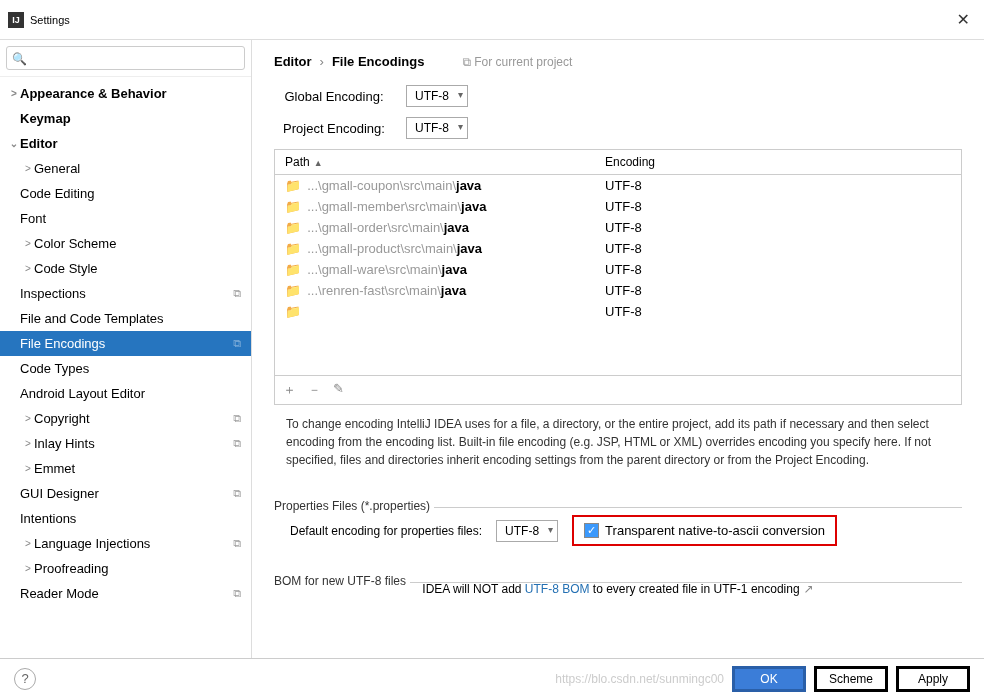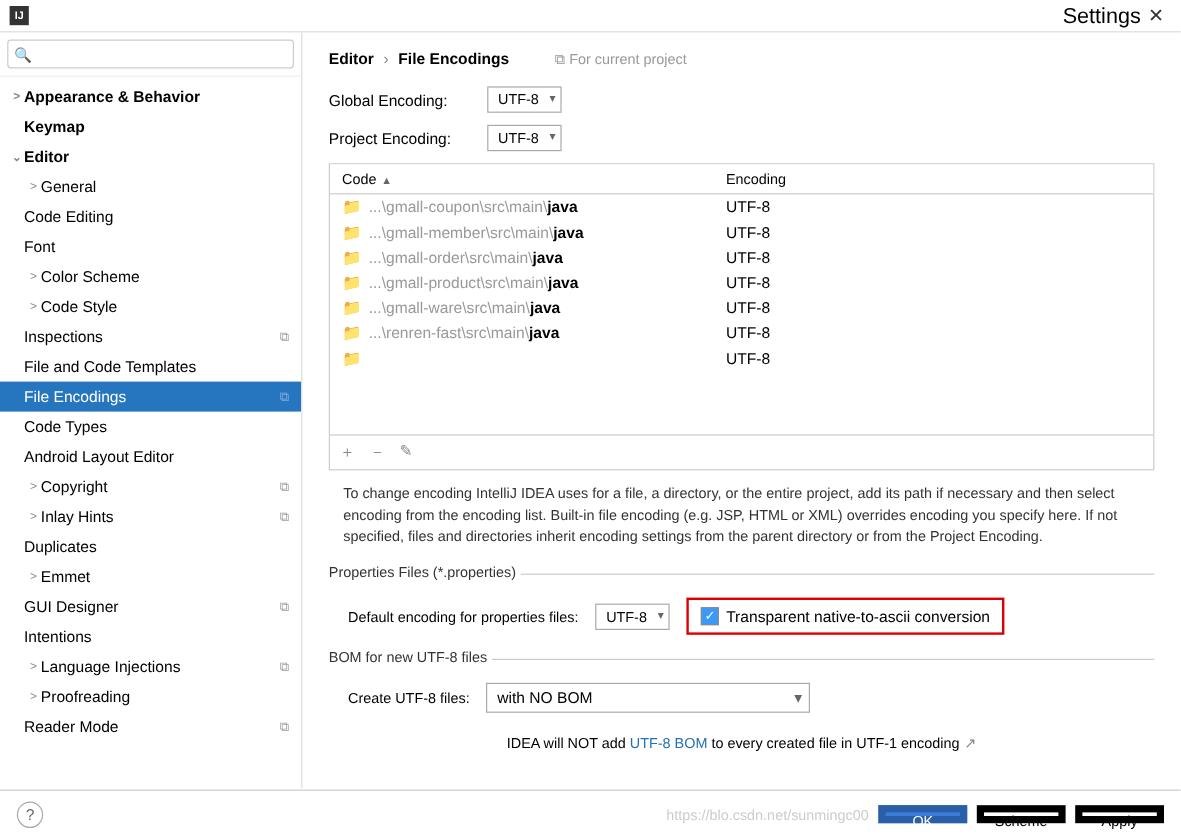--- a/index.html
+++ b/index.html
@@ -1,20 +1,20 @@
 <!DOCTYPE html>
 <html><head>
 <meta charset="utf-8">
 <style>
 * { box-sizing: border-box; margin: 0; padding: 0; font-family: "Segoe UI", Arial, sans-serif; }
 body { background: #fff; font-size: 13px; color: #000; width: 984px; height: 698px; overflow: hidden; position: relative; }
 
-.titlebar { height: 27px; display: flex; align-items: center; padding: 0 8px; border-bottom: 1px solid #ddd; }
+.titlebar { height: 40px; display: flex; align-items: center; padding: 0 8px; border-bottom: 1px solid #ddd; }
 .titlebar .icon { width: 16px; height: 16px; background: #333; margin-right: 6px; display: inline-flex; align-items: center; justify-content: center; color: #fff; font-size: 9px; font-weight: bold; }
-.titlebar .title { flex: 1; font-size: 18px; text-align: right; }
+.titlebar .title { flex: 1; font-size: 11px; }
 .titlebar .close { font-size: 16px; color: #333; cursor: pointer; padding: 0 6px; }
 
 .main { display: flex; height: 630px; }
 
 .sidebar { width: 252px; border-right: 1px solid #ddd; display: flex; flex-direction: column; overflow: hidden; }
 .search-row { padding: 6px; border-bottom: 1px solid #eee; position: relative; }
 .search-input { width: 100%; height: 24px; border: 1px solid #ccc; border-radius: 3px; padding: 0 20px 0 20px; font-size: 12px; }
 .search-icon { position: absolute; left: 12px; top: 12px; color: #999; font-size: 12px; }
 .tree { flex: 1; overflow-y: auto; padding-top: 4px; }
 .tree-item { display: flex; align-items: center; height: 25px; padding-left: 8px; cursor: pointer; white-space: nowrap; position: relative; }
@@ -27,21 +27,21 @@
 .indent-1 { padding-left: 22px; }
 .indent-2 { }
 
 .content { flex: 1; padding: 14px 22px; overflow-y: auto; }
 .breadcrumb { display: flex; align-items: center; gap: 8px; margin-bottom: 16px; }
 .breadcrumb b { font-weight: bold; }
 .breadcrumb .sep { color: #888; }
 .project-tag { color: #999; font-size: 12px; margin-left: 30px; }
 .project-tag::before { content: "⧉ "; }
 
-.enc-row { display: flex; align-items: center; margin-bottom: 10px; gap: 12px; }
+.enc-row { display: flex; align-items: center; margin-bottom: 10px; gap: 12px; text-align: center; }
 .enc-row label { width: 120px; }
 .dropdown { border: 1px solid #aaa; padding: 3px 18px 3px 8px; background: #fff; position: relative; font-size: 12px; min-width: 60px; display: inline-block; }
 .dropdown::after { content: "▾"; position: absolute; right: 4px; color: #666; font-size: 10px; }
 
 .table-wrap { border: 1px solid #ccc; margin-top: 4px; }
 .table-head { display: flex; background: #fff; border-bottom: 1px solid #ccc; }
 .th { padding: 5px 10px; font-size: 12px; }
 .th.path { width: 320px; border-right: 1px solid transparent; }
 .th.enc { flex: 1; }
 .sort-ind { font-size: 9px; color: #666; margin-left: 4px; }
@@ -50,39 +50,39 @@
 .td.path { width: 320px; padding-left: 10px; display: flex; align-items: center; gap: 6px; }
 .td.enc { padding-left: 10px; }
 .folder-icon { color: #40a0d0; font-size: 13px; }
 .path-dim { color: #999; }
 .path-bold { font-weight: bold; }
 .toolbar { border-top: 1px solid #ccc; padding: 5px 8px; display: flex; gap: 12px; color: #888; }
 .toolbar span { cursor: pointer; }
 
 .help-text { font-size: 12px; color: #333; padding: 10px 12px; line-height: 1.5; }
 
-.fieldset { margin-top: 12px; padding-top: 12px; position: relative; }
+.fieldset { margin-top: 28px; position: relative; }
 .fieldset-title { position: absolute; top: -8px; left: 0; background: #fff; padding: 0 4px 0 0; font-size: 12px; color: #333; }
 .fieldset::before { content: ""; position: absolute; top: 0; left: 0; right: 0; border-top: 1px solid #ccc; z-index: -1; }
 .fieldset-row { display: flex; align-items: center; gap: 14px; padding: 8px 16px; }
 .fieldset-row label { font-size: 12px; }
 .redbox { border: 2px solid #d00; padding: 6px 10px; display: flex; align-items: center; gap: 6px; }
 .checkbox { width: 15px; height: 15px; border: 1px solid #888; background: #3b99fc; display: inline-flex; align-items: center; justify-content: center; color: #fff; font-size: 11px; }
 
 .wide-dropdown { border: 1px solid #aaa; padding: 4px 24px 4px 8px; width: 270px; position: relative; }
 .wide-dropdown::after { content: "▾"; position: absolute; right: 6px; color: #666; }
 .bom-note { text-align: center; font-size: 12px; margin-top: 10px; }
 .bom-note a { color: #2470b3; text-decoration: none; }
 .ext-link { color: #888; margin-left: 4px; }
 
 .footer { position: absolute; bottom: 0; left: 0; right: 0; height: 40px; border-top: 1px solid #ccc; display: flex; align-items: center; padding: 0 14px; background: #fff; }
 .help-btn { width: 22px; height: 22px; border: 1px solid #aaa; border-radius: 50%; display: flex; align-items: center; justify-content: center; cursor: pointer; color: #666; }
 .footer-spacer { flex: 1; }
 .watermark { color: #ccc; font-size: 12px; }
-.btn { min-width: 74px; height: 15px; border: 6px solid #000000; background: #fff; margin-left: 8px; cursor: pointer; font-size: 12px; }
+.btn { min-width: 74px; height: 26px; border: 3px solid #000000; background: #fff; margin-left: 8px; cursor: pointer; font-size: 12px; }
 .btn.primary { background: #3b7dd8; border-color: #2a5fa8; color: #fff; }
 </style>
 </head>
 <body>
 
 <div class="titlebar">
   <span class="icon">IJ</span>
   <span class="title">Settings</span>
   <span class="close">✕</span>
 </div>
@@ -150,24 +150,20 @@
         </div>
         <div class="tree-item indent-1">
           <span class="chev">&gt;</span>
           <span>Copyright</span>
           <span class="badge">⧉</span>
         </div>
         <div class="tree-item indent-1">
           <span class="chev">&gt;</span>
           <span>Inlay Hints</span>
           <span class="badge">⧉</span>
-        </div>
-        <div class="tree-item indent-2">
-          <span class="chev"></span>
-          <span>Duplicates</span>
         </div>
         <div class="tree-item indent-1">
           <span class="chev">&gt;</span>
           <span>Emmet</span>
         </div>
         <div class="tree-item indent-2">
           <span class="chev"></span>
           <span>GUI Designer</span>
           <span class="badge">⧉</span>
         </div>
@@ -204,21 +200,21 @@
       <label>Global Encoding:</label>
       <span class="dropdown">UTF-8</span>
     </div>
     <div class="enc-row">
       <label>Project Encoding:</label>
       <span class="dropdown">UTF-8</span>
     </div>
 
     <div class="table-wrap">
       <div class="table-head">
-        <div class="th path"><span>Code</span><span class="sort-ind">▲</span></div>
+        <div class="th path"><span>Path</span><span class="sort-ind">▲</span></div>
         <div class="th enc">Encoding</div>
       </div>
       <div class="table-body" id="tbody">
           <div class="tr">
             <div class="td path">
               <span class="folder-icon">📁</span>
               <span><span class="path-dim">...\gmall-coupon\src\main\</span><span class="path-bold">java</span></span>
             </div>
             <div class="td enc">UTF-8</div>
           </div>
@@ -280,24 +276,20 @@
         <span class="dropdown">UTF-8</span>
         <span class="redbox">
           <span class="checkbox">✓</span>
           <span>Transparent native-to-ascii conversion</span>
         </span>
       </div>
     </div>
 
     <div class="fieldset">
       <span class="fieldset-title">BOM for new UTF-8 files</span>
-      <div class="fieldset-row">
-        <label>Create UTF-8 files:</label>
-        <span class="wide-dropdown">with NO BOM</span>
-      </div>
       <div class="bom-note">
         <span>IDEA will NOT add </span><a href="#">UTF-8 BOM</a><span> to every created file in UTF-1 encoding</span><span class="ext-link">↗</span>
       </div>
     </div>
   </div>
 </div>
 
 <div class="footer">
   <span class="help-btn">?</span>
   <span class="footer-spacer"></span>

